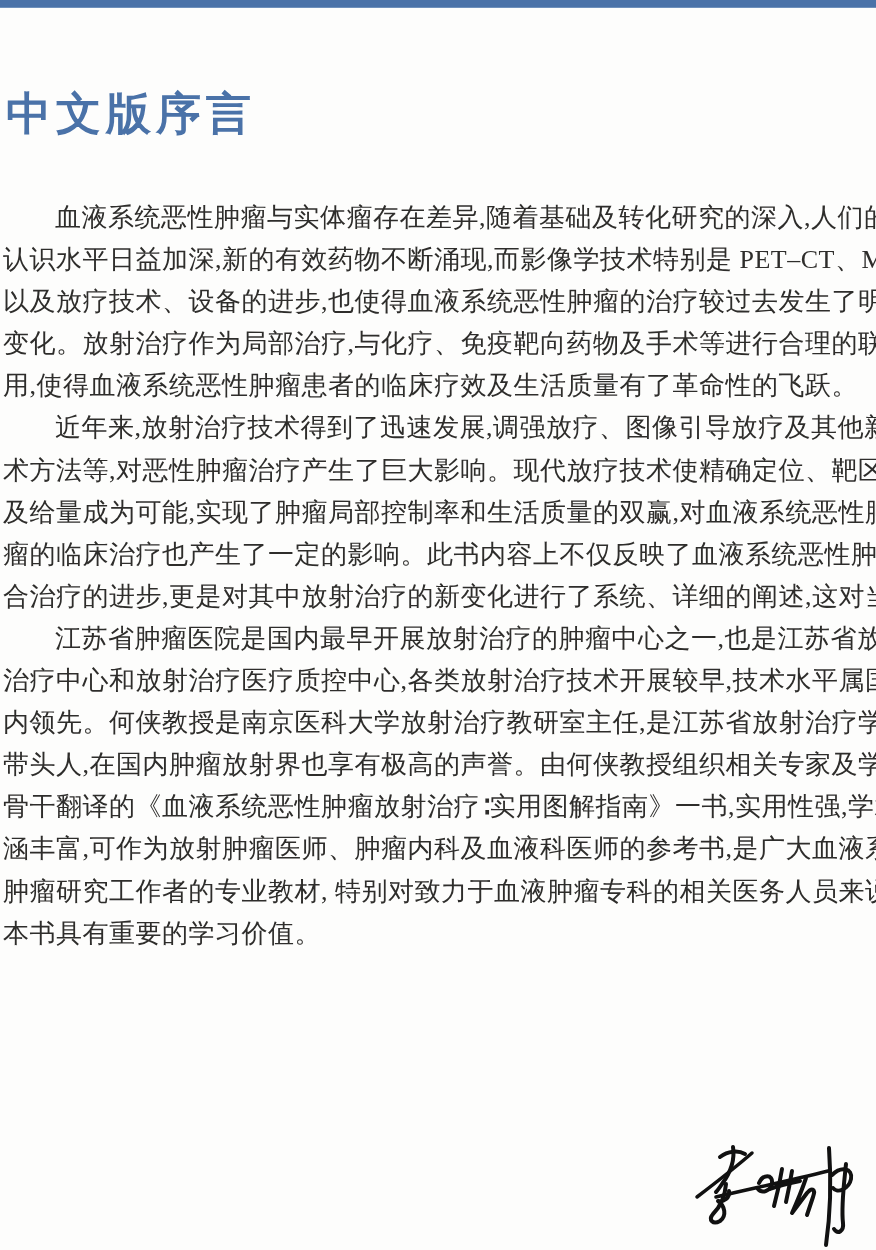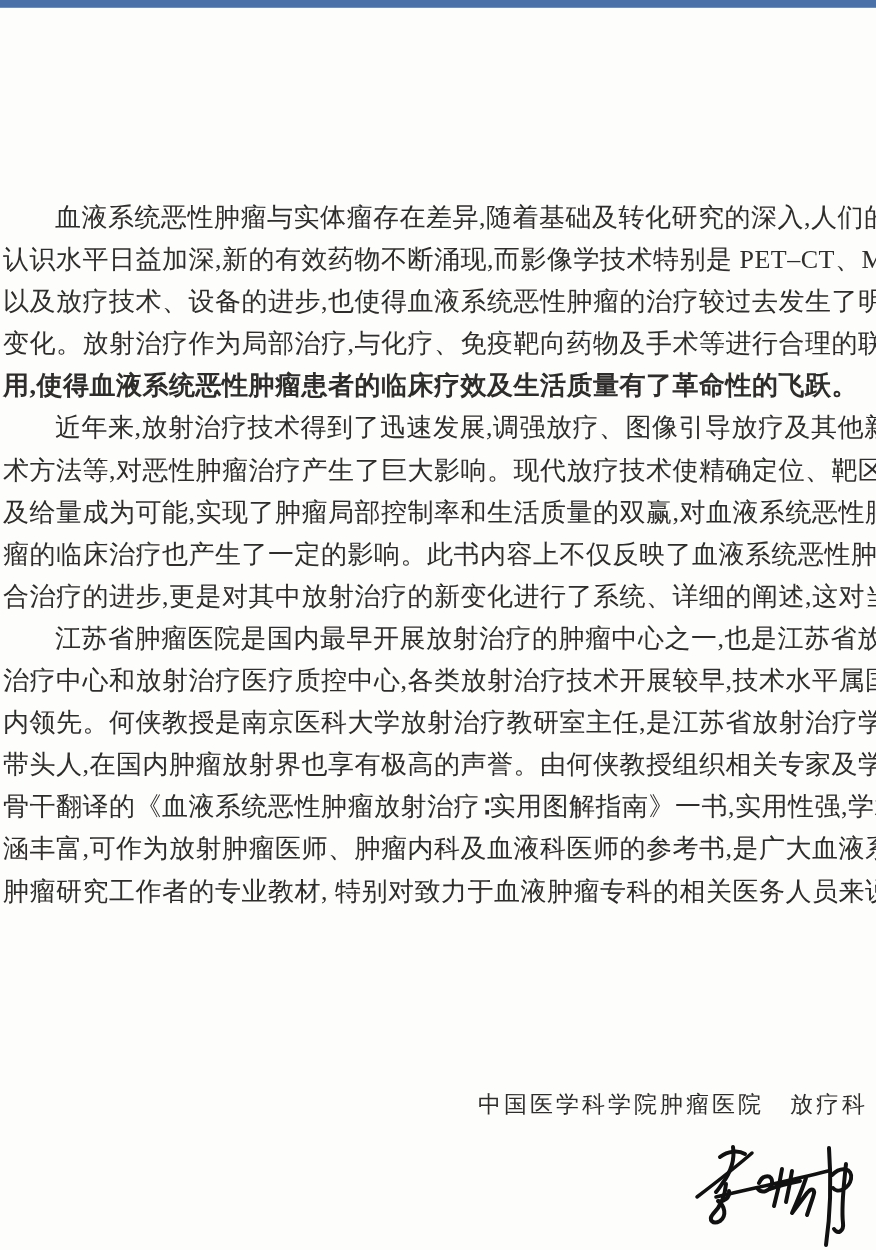--- a/index.html
+++ b/index.html
@@ -44,21 +44,21 @@
     color: #2e2d2b;
   }
   .para { margin: 0; }
   .line {
     text-align: justify;
     text-align-last: justify;
     letter-spacing: 0.5px;
     white-space: nowrap;
   }
   .line.first { text-indent: 52px; }
-  .line.last  { text-align-last: left; font-weight: bold; }
+  .line.last  { text-align-last: left; }
   .attribution {
     position: absolute;
     top: 1090px;
     right: 8px;
     font-size: 23px;
     line-height: 30px;
     letter-spacing: 3px;
     color: #2e2d2b;
     white-space: nowrap;
   }
@@ -71,20 +71,21 @@
   }
   .signature svg { display: block; width: 100%; height: 100%; }
 </style>
 </head>
 <body>
 
 <div class="page">
 
   <div class="top-bar"></div>
 
+  <h1 class="page-title">中文版序言</h1>
 
   <div class="preface-body">
       <div class="para">
         <div class="line first">血液系统恶性肿瘤与实体瘤存在差异,随着基础及转化研究的深入,人们的</div>
         <div class="line">认识水平日益加深,新的有效药物不断涌现,而影像学技术特别是 PET–CT、MRI,</div>
         <div class="line">以及放疗技术、设备的进步,也使得血液系统恶性肿瘤的治疗较过去发生了明显</div>
         <div class="line">变化。放射治疗作为局部治疗,与化疗、免疫靶向药物及手术等进行合理的联合应</div>
         <div class="line last">用,使得血液系统恶性肿瘤患者的临床疗效及生活质量有了革命性的飞跃。</div>
       </div>
       <div class="para">
@@ -95,24 +96,24 @@
         <div class="line">合治疗的进步,更是对其中放射治疗的新变化进行了系统、详细的阐述,这对当前</div>
       </div>
       <div class="para">
         <div class="line first">江苏省肿瘤医院是国内最早开展放射治疗的肿瘤中心之一,也是江苏省放射</div>
         <div class="line">治疗中心和放射治疗医疗质控中心,各类放射治疗技术开展较早,技术水平属国</div>
         <div class="line">内领先。何侠教授是南京医科大学放射治疗教研室主任,是江苏省放射治疗学科</div>
         <div class="line">带头人,在国内肿瘤放射界也享有极高的声誉。由何侠教授组织相关专家及学术</div>
         <div class="line">骨干翻译的《血液系统恶性肿瘤放射治疗∶实用图解指南》一书,实用性强,学术内</div>
         <div class="line">涵丰富,可作为放射肿瘤医师、肿瘤内科及血液科医师的参考书,是广大血液系统</div>
         <div class="line">肿瘤研究工作者的专业教材, 特别对致力于血液肿瘤专科的相关医务人员来说,</div>
+        <div class="line last">本书具有重要的学习价值。</div>
       </div>
     </div>
 
-  <div class="attribution">中国医学科学院肿瘤医院　放疗科</div>
 
   <div class="signature">
 
     <svg viewBox="0 0 186 106" xmlns="http://www.w3.org/2000/svg" fill="none" stroke="#111111" stroke-width="4" stroke-linecap="round" stroke-linejoin="round">
 
       <path d="M32,13 C40,7 50,6 57,10"></path>
       <path d="M45,3 C47,16 43,28 34,40 C32,43 30,46 28,48"></path>
       <path d="M64,9 C48,23 26,40 9,53" stroke-width="3.5"></path>
       <path d="M38,40 C37,53 32,63 25,70 C20,76 25,81 32,77 C39,72 37,62 30,57 C36,58 42,54 41,47"></path>
 

